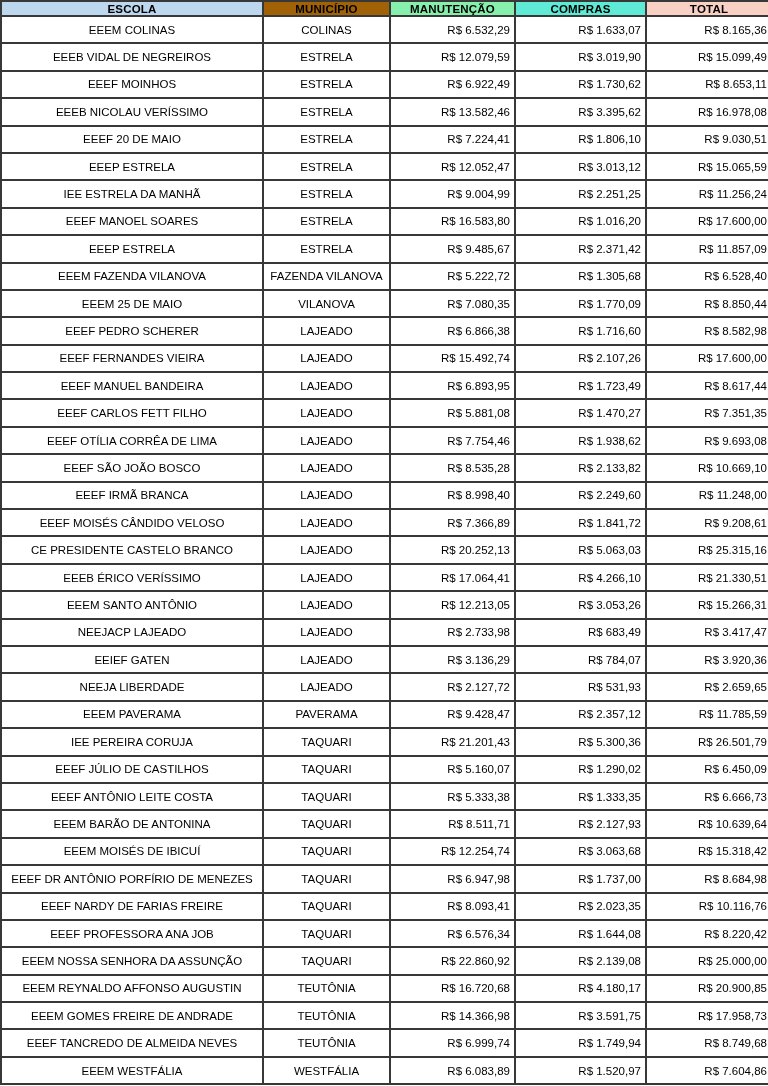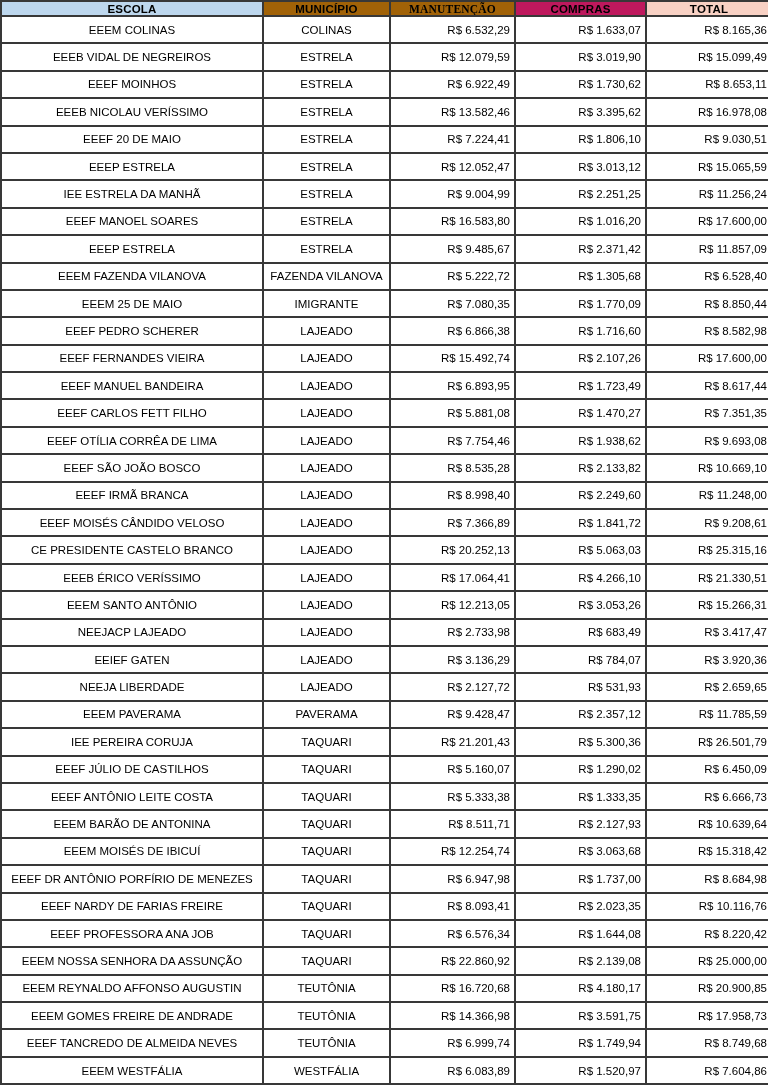--- a/index.html
+++ b/index.html
@@ -64,22 +64,22 @@
       <col class="c1">
         <col class="c2">
         <col class="c3">
         <col class="c4">
         <col class="c5">
     </colgroup>
     <thead>
       <tr>
         <th style="background: rgb(189, 215, 238);">ESCOLA</th>
         <th style="background: #a16207;">MUNICÍPIO</th>
-        <th style="background: #a16207; font-family: Liberation Serif, serif;">MANUTENÇÃO</th>
-        <th style="background: #be185d;">COMPRAS</th>
+        <th style="background: #86efac;">MANUTENÇÃO</th>
+        <th style="background: #5eead4;">COMPRAS</th>
         <th style="background: rgb(248, 209, 196);">TOTAL</th>
       </tr>
     </thead>
     <tbody id="tbody">
         <tr>
     <td>EEEM COLINAS</td>
     <td>COLINAS</td>
     <td class="money">R$ 6.532,29</td>
     <td class="money">R$ 1.633,07</td>
     <td class="money">R$ 8.165,36</td>
@@ -142,21 +142,21 @@
   </tr>
         <tr>
     <td>EEEM FAZENDA VILANOVA</td>
     <td>FAZENDA VILANOVA</td>
     <td class="money">R$ 5.222,72</td>
     <td class="money">R$ 1.305,68</td>
     <td class="money">R$ 6.528,40</td>
   </tr>
         <tr>
     <td>EEEM 25 DE MAIO</td>
-    <td>IMIGRANTE</td>
+    <td>VILANOVA</td>
     <td class="money">R$ 7.080,35</td>
     <td class="money">R$ 1.770,09</td>
     <td class="money">R$ 8.850,44</td>
   </tr>
         <tr>
     <td>EEEF PEDRO SCHERER</td>
     <td>LAJEADO</td>
     <td class="money">R$ 6.866,38</td>
     <td class="money">R$ 1.716,60</td>
     <td class="money">R$ 8.582,98</td>

